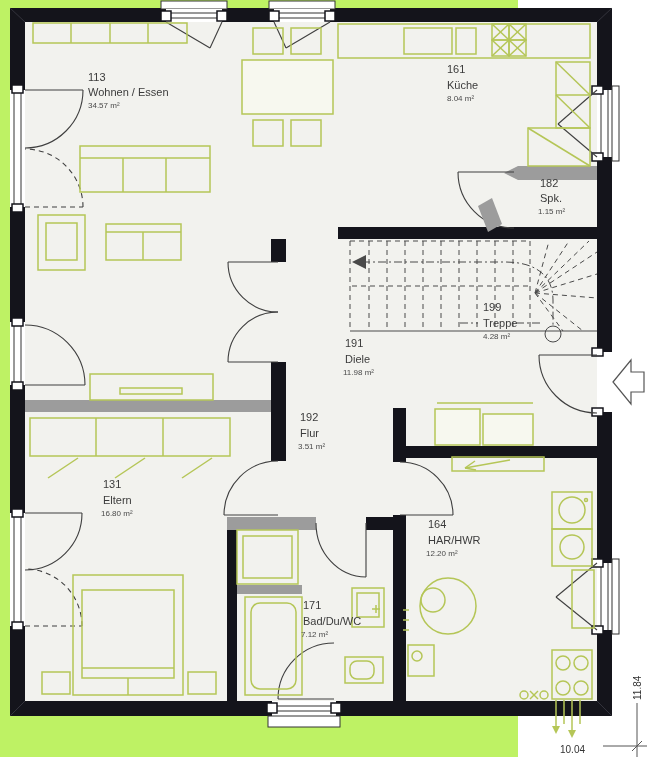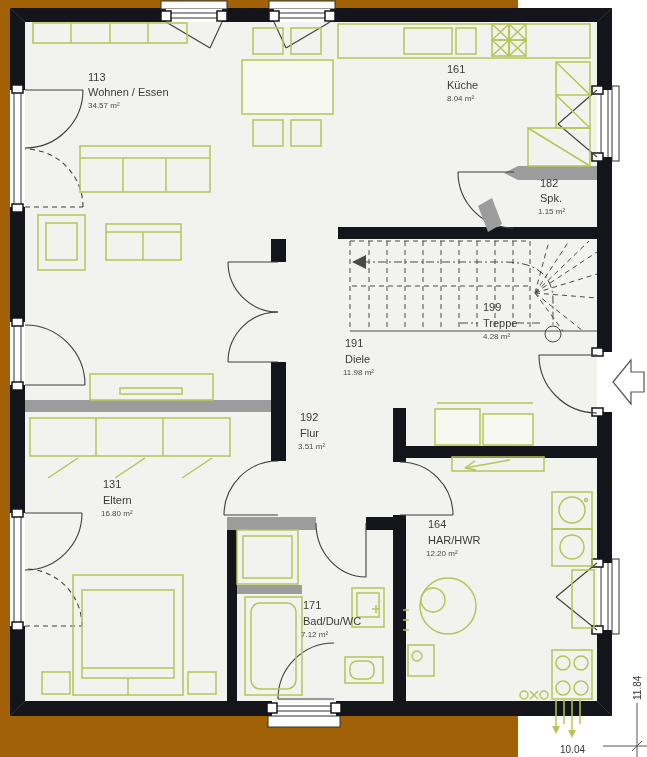--- a/index.html
+++ b/index.html
@@ -1,16 +1,16 @@
 <!DOCTYPE html>
 <html><head>
 <meta charset="utf-8">
 <style>
   html,body{margin:0;padding:0;background:#ffffff;}
-  .page{width:518px;height:757px;position:relative;background:#a16207;font-family:"Liberation Sans",sans-serif;}
+  .page{width:518px;height:757px;position:relative;background:#bef264;font-family:"Liberation Sans",sans-serif;}
   svg{display:block;}
   text{font-family:"Liberation Sans",sans-serif;fill:#3b3b3b;}
   .room-num{font-size:11px;}
   .room-name{font-size:11px;}
   .room-area{font-size:8px;fill:#4a4a4a;}
   .dim-text{font-size:10px;fill:#333;}
   .wall{fill:#14141b;stroke:none;}
   .gwall{fill:#9c9c9c;stroke:none;}
   .furn{stroke:#b5c657;stroke-width:1.5;fill:none;}
   .furnf{stroke:#b5c657;stroke-width:1.5;fill:#f7f8ef;}

